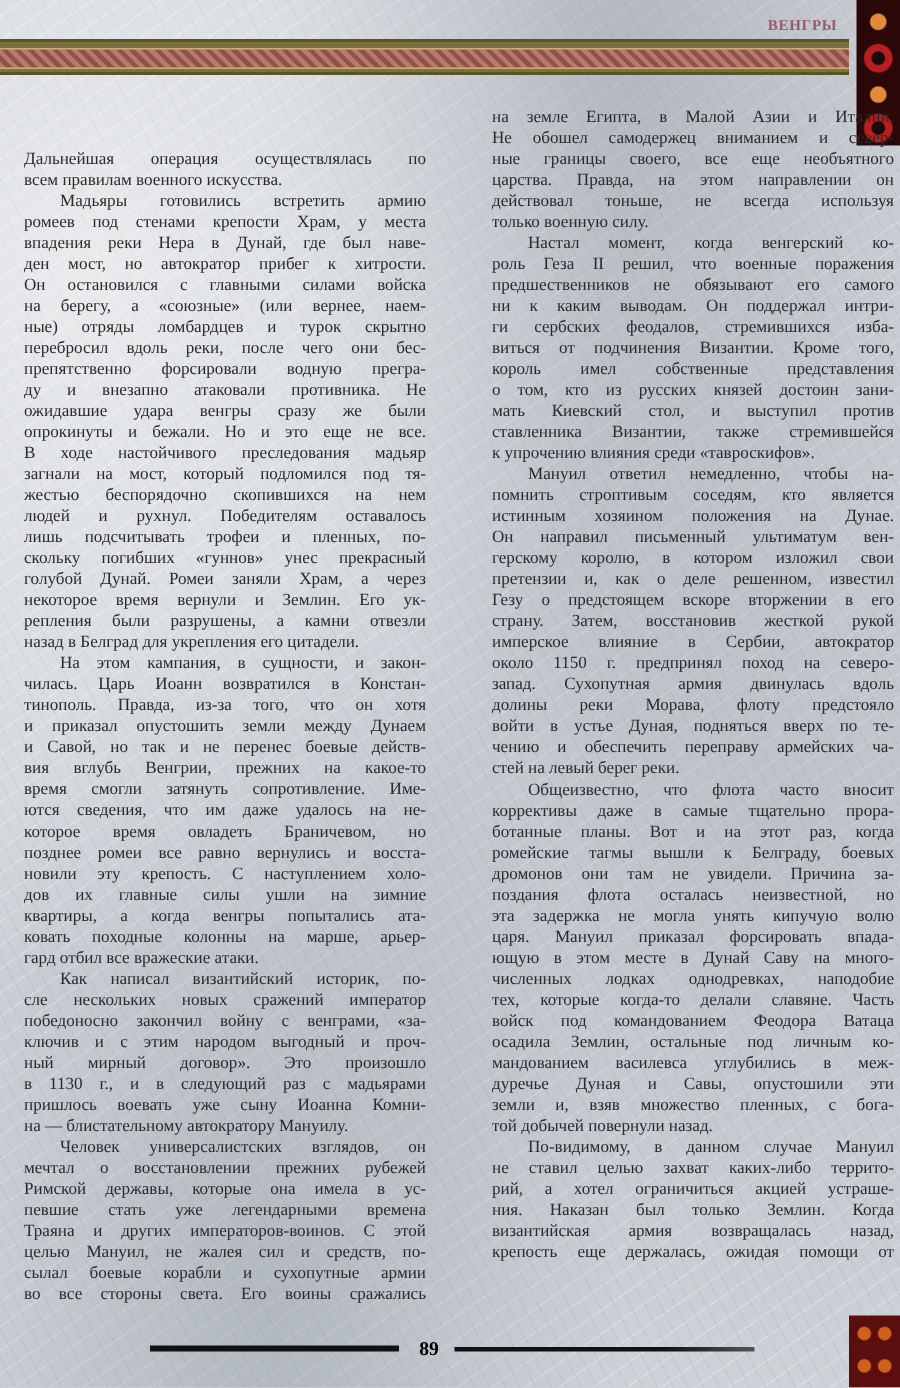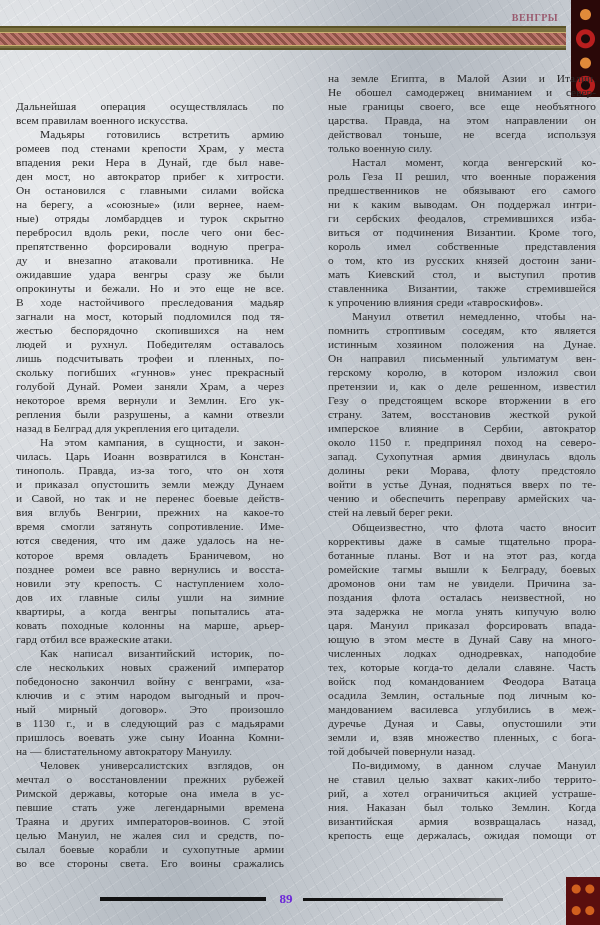--- a/index.html
+++ b/index.html
@@ -65,21 +65,21 @@
   .line.indent { padding-left: 24px; }
   .footer-rule-left {
     position: absolute; left: 100px; top: 897px; width: 166px; height: 4px; background: #111;
   }
   .footer-rule-right {
     position: absolute; left: 303px; top: 898px; width: 200px; height: 3px;
     background: linear-gradient(to right, #111 0%, #111 70%, #555 100%);
   }
   .page-number {
     position: absolute; left: 272px; top: 891px; width: 28px; text-align: center;
-    font-size: 13px; font-weight: bold; color: #6d28d9;
+    font-size: 13px; font-weight: bold; color: #000000;
   }
 </style>
 </head>
 <body>
 
 <div class="header-label">ВЕНГРЫ</div>
 
 <div class="band">
   <div class="band-inner"></div>
 </div>

